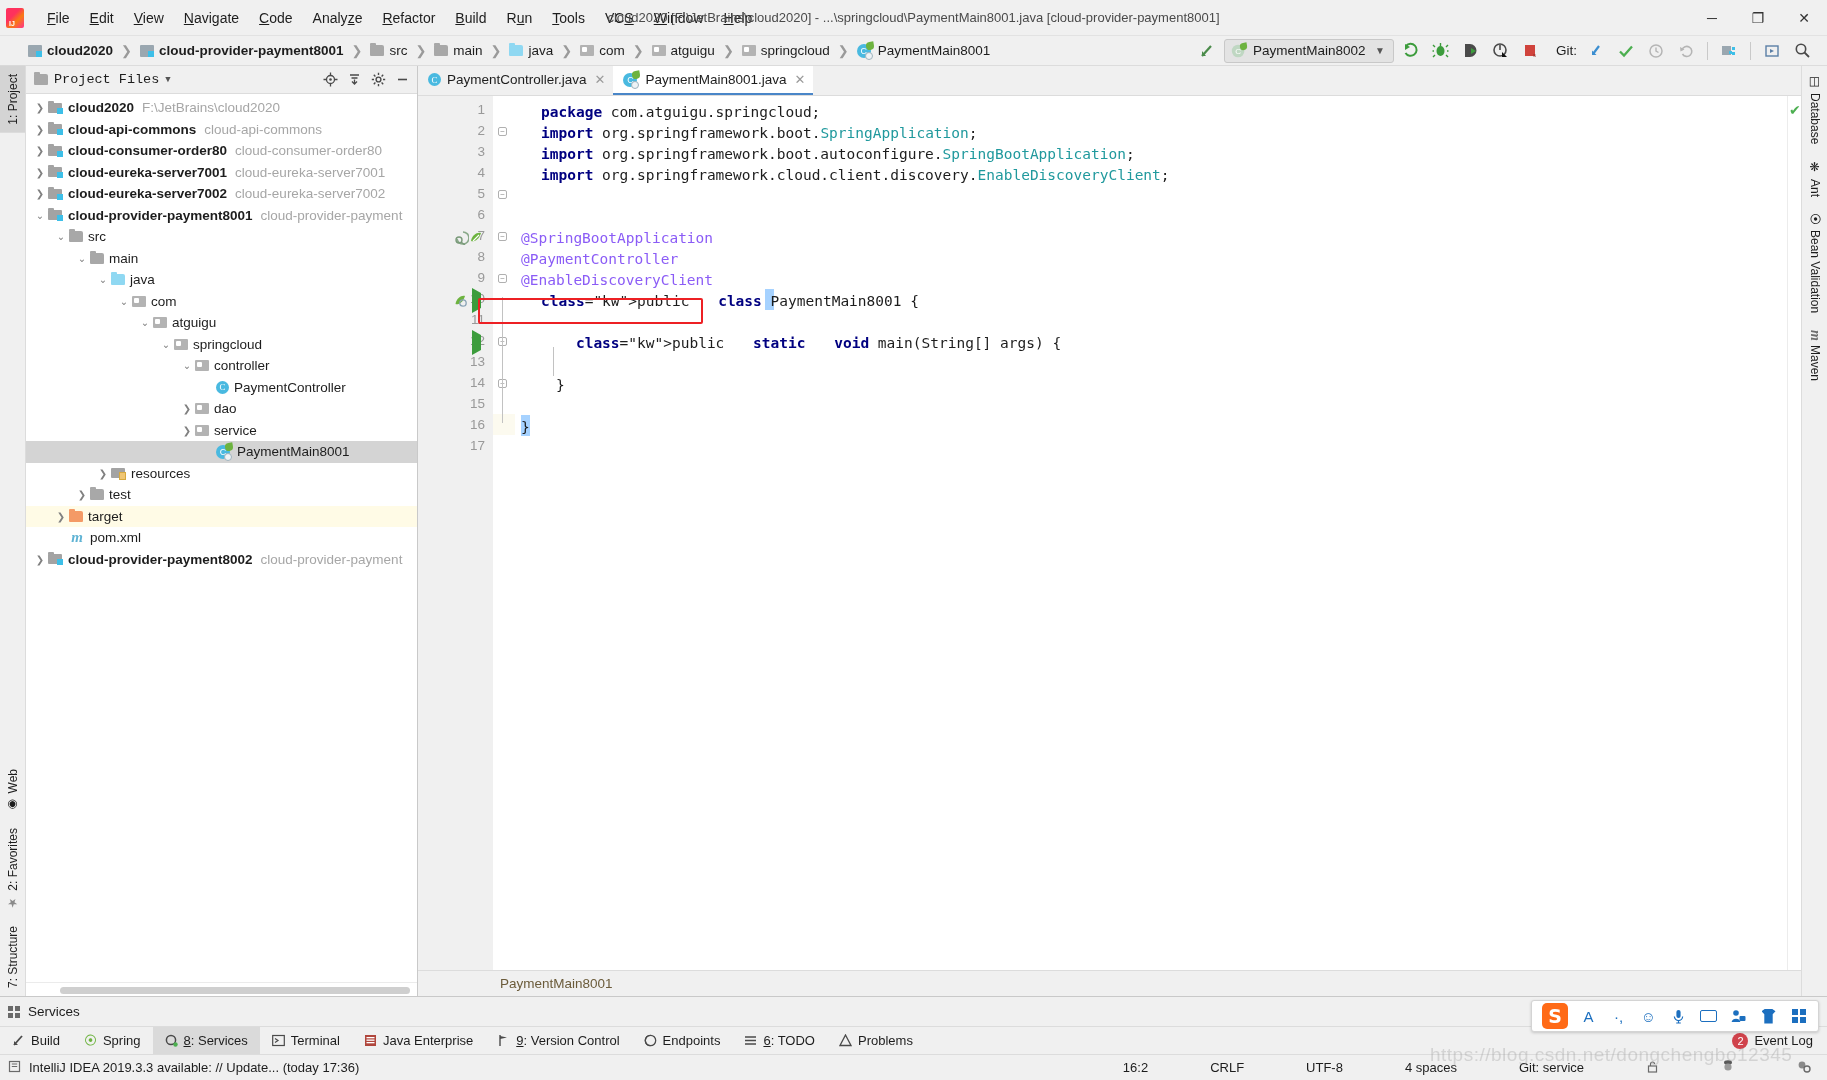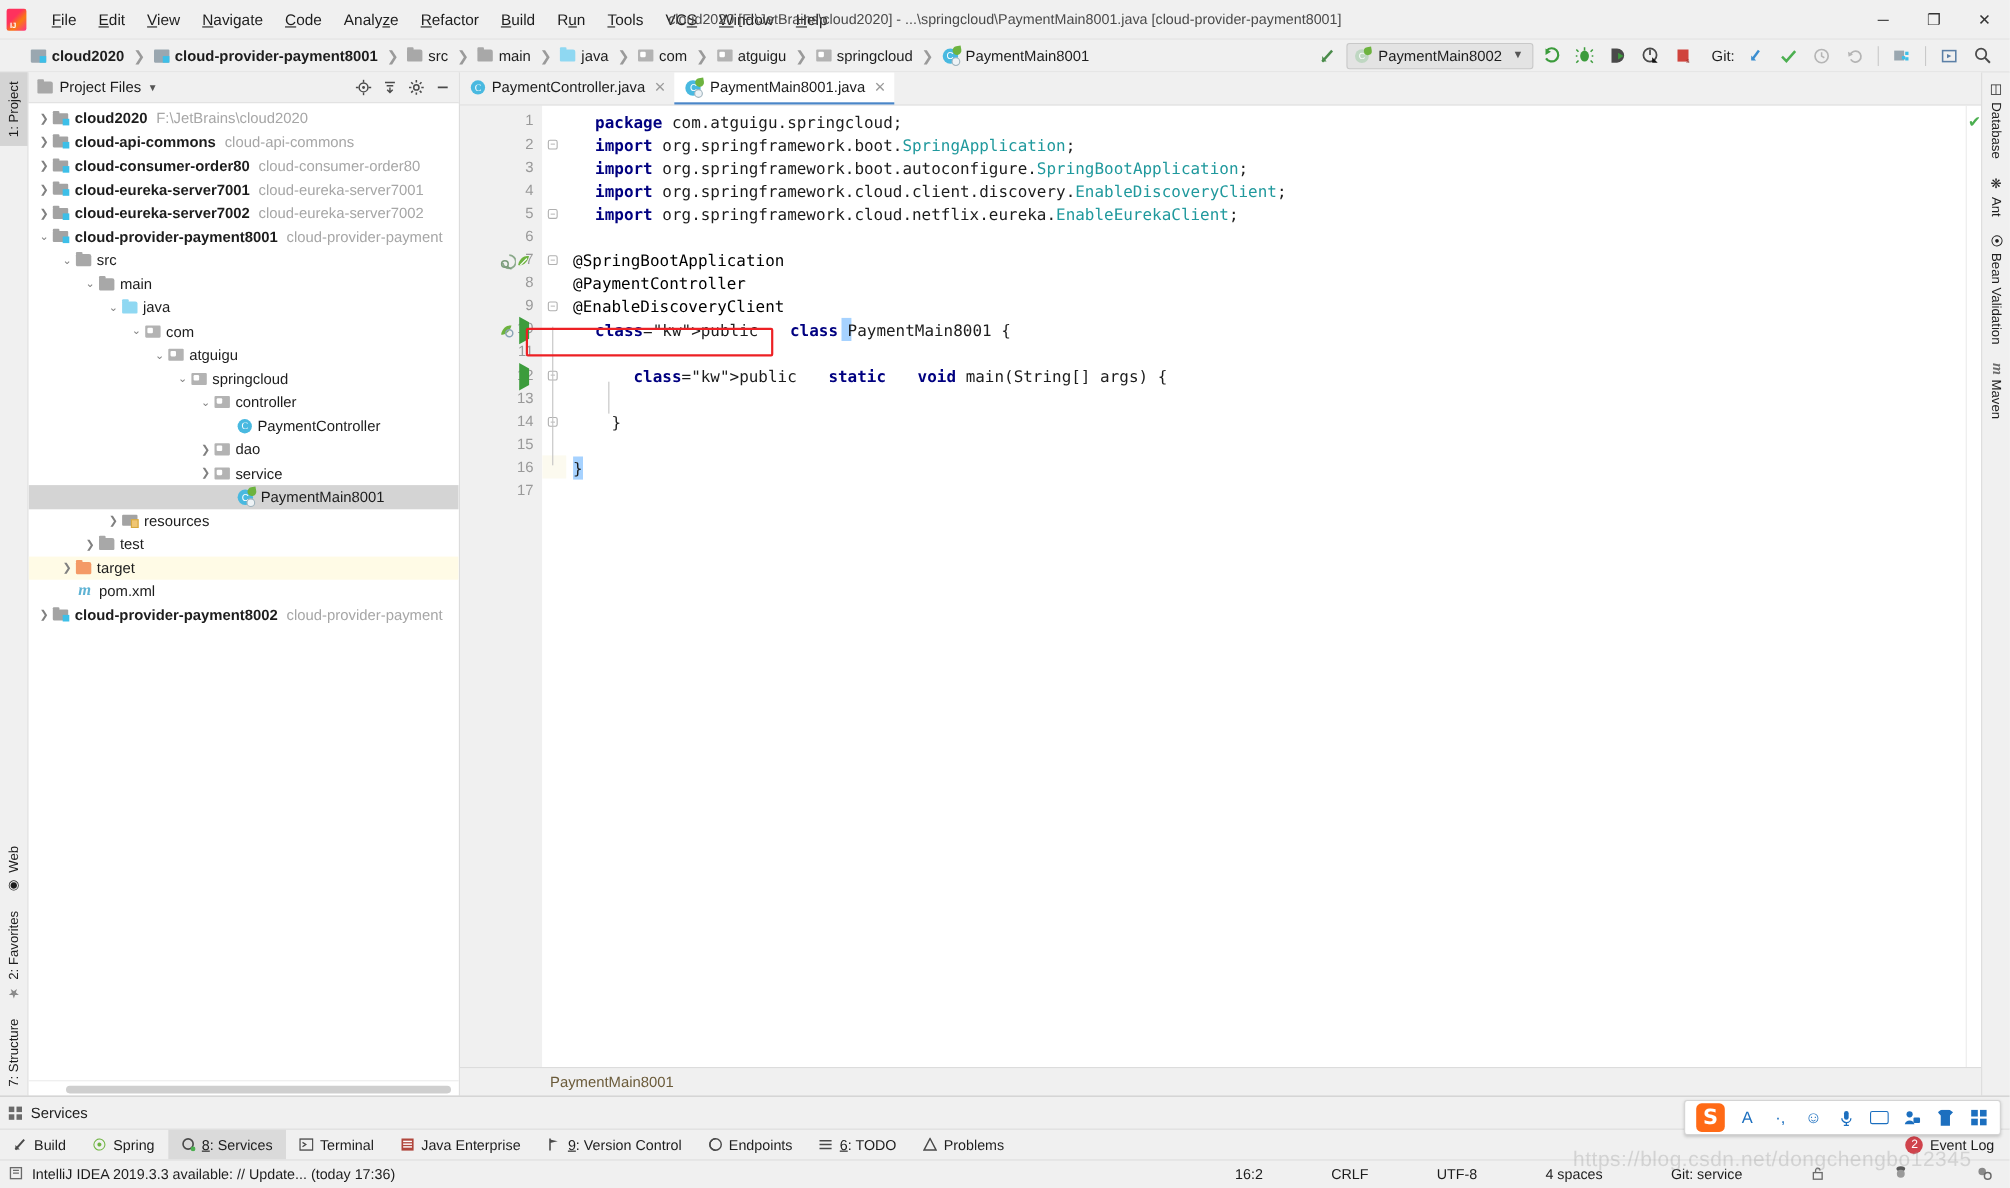--- a/index.html
+++ b/index.html
@@ -72,21 +72,21 @@
     color:#1d1d1d; white-space:nowrap; }
   .vtool.tb { transform: rotate(180deg); }
   .vtool.active { background:#d4d4d4; }
   .strip-bottom { margin-top:auto; display:flex; flex-direction:column; }
 
   
   .project-panel { width:392px; background:#fff; display:flex; flex-direction:column; flex:none;
      border-right:1px solid #c9c9c9; }
   .pp-header { height:28px; background:#f0f0f0; display:flex; align-items:center; padding:0 4px 0 8px;
      border-bottom:1px solid #dcdcdc; flex:none; }
-  .pp-title { display:flex;align-items:center;gap:6px;font-size:13.5px; }
+  .pp-title { display:flex;align-items:center;gap:6px;font-size:13.5px;font-family:Liberation Mono, monospace; }
   .pp-actions { margin-left:auto; display:flex; align-items:center; gap:2px; }
   .pp-act { width:22px;height:22px;display:flex;align-items:center;justify-content:center;border-radius:3px;color:#4a4a4a; }
   .tree { flex:1; overflow:hidden; padding-top:3px; background:#fff; position:relative; }
   .trow { display:flex; align-items:center; height:21.5px; font-size:13.5px; white-space:nowrap; padding-right:6px; }
   .trow.selected { background:#d4d4d4; }
   .trow.highlight { background:#fffbe6; }
   .arrow { width:16px; flex:none; display:flex; align-items:center; justify-content:center; color:#808080; font-size:10px; }
   .tlabel { margin-left:5px; }
   .tlabel.b { font-weight:bold; }
   .tsub { margin-left:8px; color:#a6a6a6; }
@@ -116,21 +116,21 @@
   .gutter { width:75px; flex:none; background:#f0f0f0; position:relative; border-right:none; }
   .gmark { width:22px; flex:none; background:#fff; position:relative; }
   .code { flex:1; position:relative; background:#fff; overflow:hidden;
     font-family:"DejaVu Sans Mono","Liberation Mono",monospace; font-size:14.5px; }
   .ln { position:absolute; right:8px; color:#999999; font-size:13.5px;
     font-family:"Liberation Sans",sans-serif; }
   .cline { position:absolute; left:0; white-space:pre; line-height:21px; }
   .rowhl { position:absolute; left:0; right:0; height:21px; background:#fcfaef; }
 
   .kw { color:#000080; font-weight:bold;margin-left:20px; }
-  .ann { color:#000000; }
+  .ann { color:#8b5cf6; }
   .cls { color:#20999d; }
   .it { font-style:italic; }
   .sel { background:#a6d2ff; }
 
   .fold { position:absolute; width:9px; height:9px; border:1px solid #b0b0b0; border-radius:2px; background:#fff;
      color:#909090; font-size:8px; line-height:7px; text-align:center; }
   .foldline { position:absolute; width:1px; background:#c2c2c2; }
   .gicon { position:absolute; }
   .play-tri { width:0;height:0;border-left:9px solid #3c9c3c;border-top:5.5px solid transparent;border-bottom:5.5px solid transparent; }
 
@@ -654,21 +654,20 @@
             <div class="foldline" style="top: 201px; height: 126px; left: 9px;"></div>
           </div>
         <div class="code" id="code">
             <div class="sel" style="position: absolute; top: 319px; left: 6px; width: 8.72px; height: 21px; z-index: 0;"></div>
             <div class="sel" style="position: absolute; top: 193px; left: 250.16px; width: 8.72px; height: 21px; z-index: 0;"></div>
             <div class="rowhl" style="top: 318px; z-index: -1;"></div>
             <div class="cline" style="top: 6px; left: 6px;"><span class="kw">package</span> com.atguigu.springcloud;</div>
             <div class="cline" style="top: 27px; left: 6px;"><span class="kw">import</span> org.springframework.boot.<span class="cls">SpringApplication</span>;</div>
             <div class="cline" style="top: 48px; left: 6px;"><span class="kw">import</span> org.springframework.boot.autoconfigure.<span class="cls">SpringBootApplication</span>;</div>
             <div class="cline" style="top: 69px; left: 6px;"><span class="kw">import</span> org.springframework.cloud.client.discovery.<span class="cls">EnableDiscoveryClient</span>;</div>
-            <div class="cline" style="top: 90px; left: 6px;"><span class="kw">import</span> org.springframework.cloud.netflix.eureka.<span class="cls">EnableEurekaClient</span>;</div>
             <div class="cline" style="top: 111px; left: 6px;"></div>
             <div class="cline" style="top: 132px; left: 6px;"><span class="ann">@SpringBootApplication</span></div>
             <div class="cline" style="top: 153px; left: 6px;"><span class="ann">@PaymentController</span></div>
             <div class="cline" style="top: 174px; left: 6px;"><span class="ann">@EnableDiscoveryClient</span></div>
             <div class="cline" style="top: 195px; left: 6px;"><span <span="" class="kw">class</span>="kw"&gt;public <span class="kw">class</span> PaymentMain8001 {</div>
             <div class="cline" style="top: 216px; left: 6px;"></div>
             <div class="cline" style="top: 237px; left: 6px;">    <span <span="" class="kw">class</span>="kw"&gt;public <span class="kw">static</span> <span class="kw">void</span> main(String[] args) {</div>
             <div class="cline" style="top: 279px; left: 6px;">    }</div>
             <div class="cline" style="top: 300px; left: 6px;"></div>
             <div class="cline" style="top: 321px; left: 6px;">}</div>

